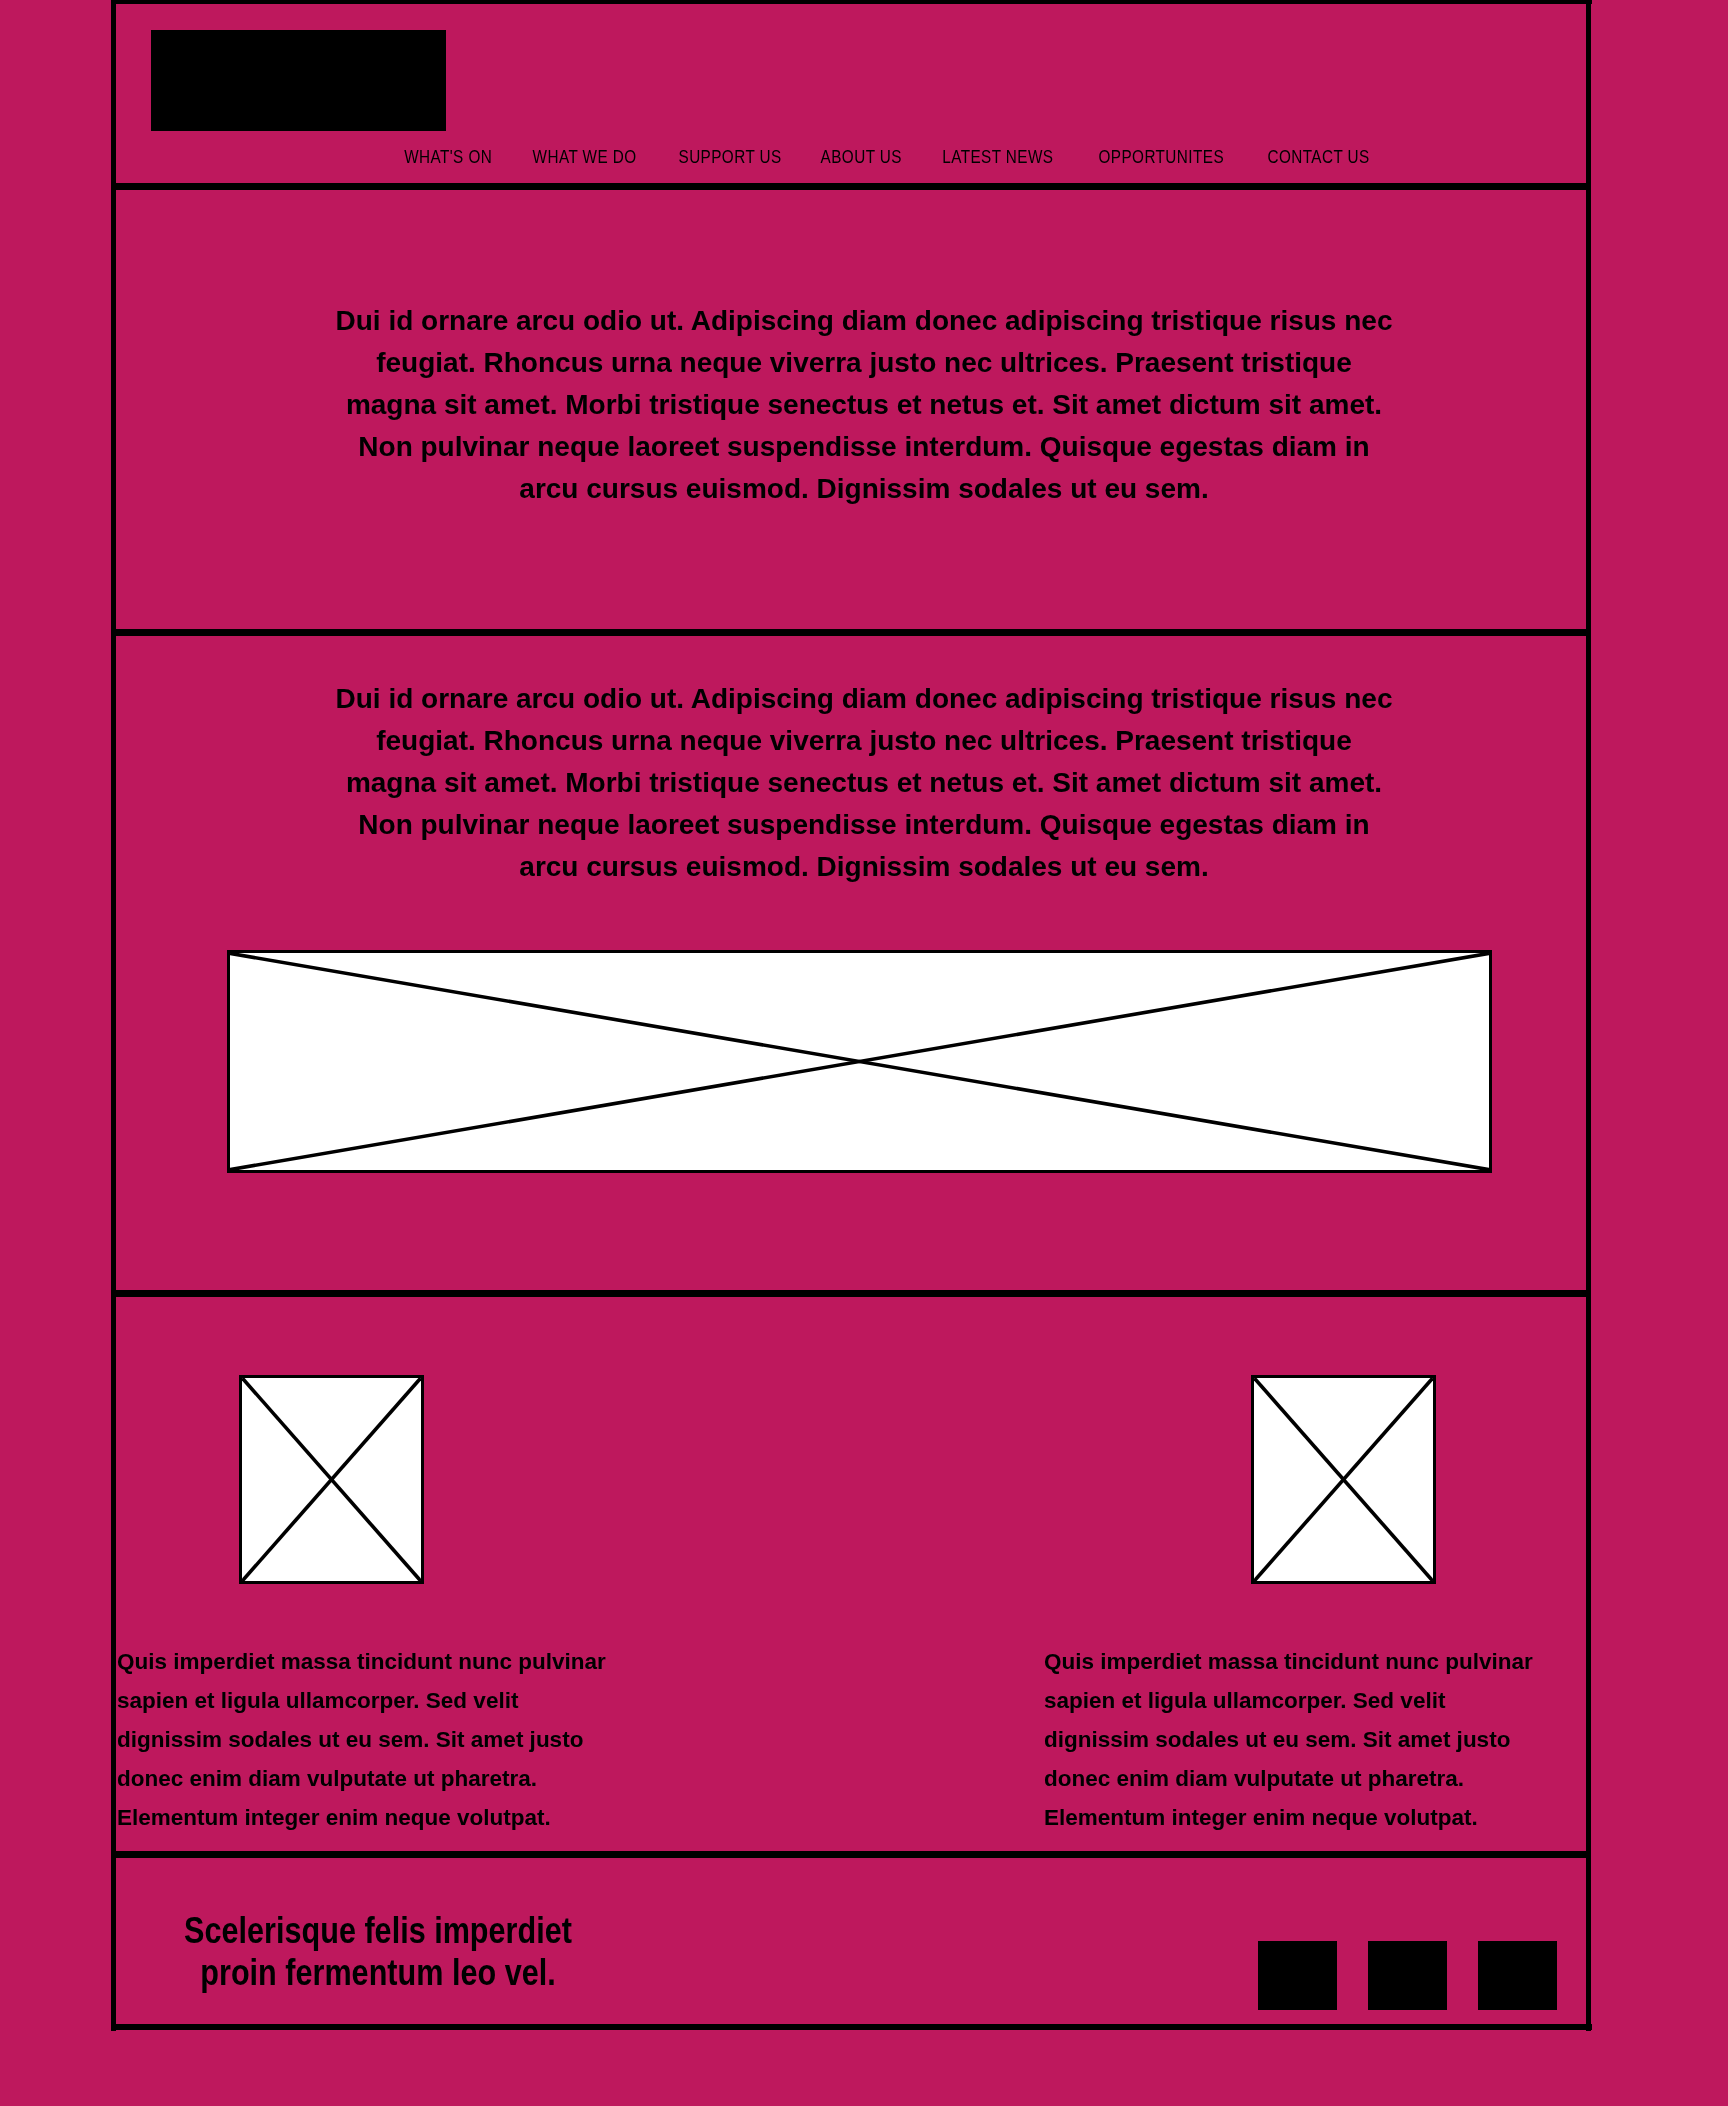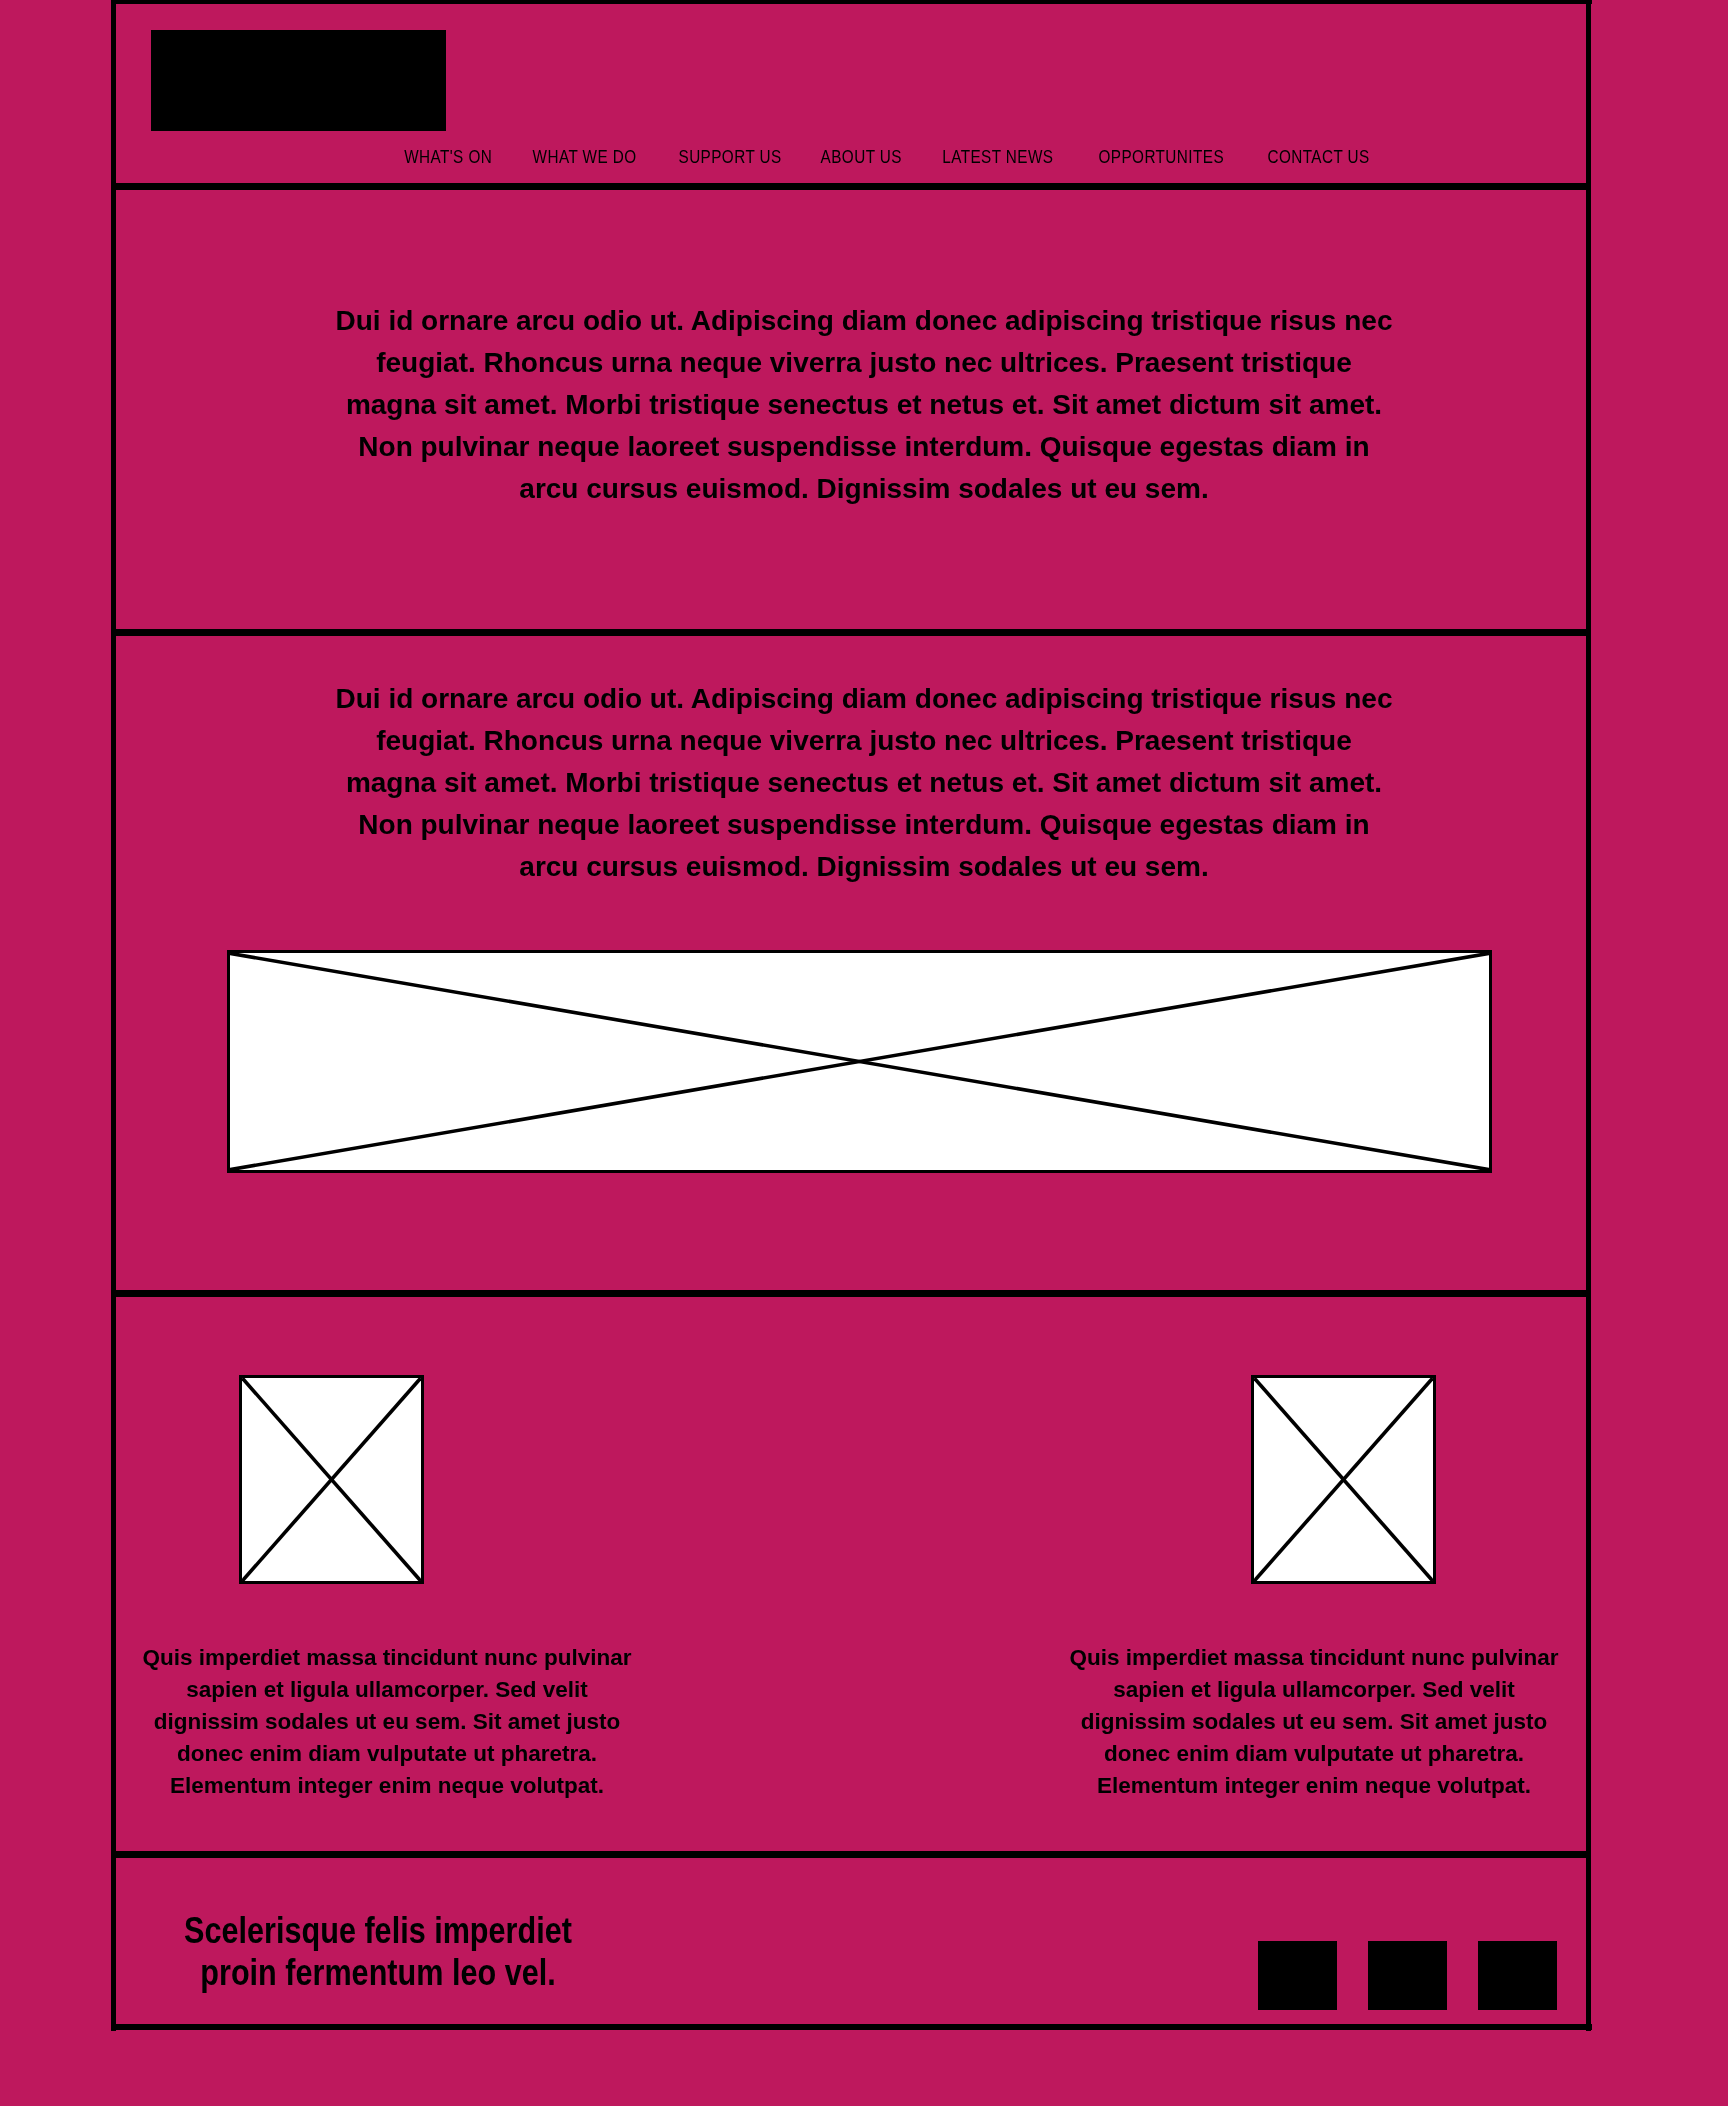--- a/index.html
+++ b/index.html
@@ -83,24 +83,24 @@
   .xbox line { stroke: #000000; stroke-width: 4px; }
   .xbox-wide  { left: 227px;  top: 950px; width: 1265px; height: 223px; }
   .xbox-left  { left: 239px;  top: 1375px; width: 185px;  height: 209px; }
   .xbox-right { left: 1251px; top: 1375px; width: 185px;  height: 209px; }
 
   
   .col-text {
     position: absolute;
     top: 1642px;
     width: 540px;
-    text-align: center;
+    text-align: left;
     font-size: 22.5px;
     font-weight: 700;
-    line-height: 32px;
+    line-height: 39px;
     white-space: pre-line;
   }
   .col-text-left  { left: 117px; }
   .col-text-right { left: 1044px; }
 
   
   .footer-heading {
     position: absolute;
     left: 117px; top: 1910px;
     width: 522px;

